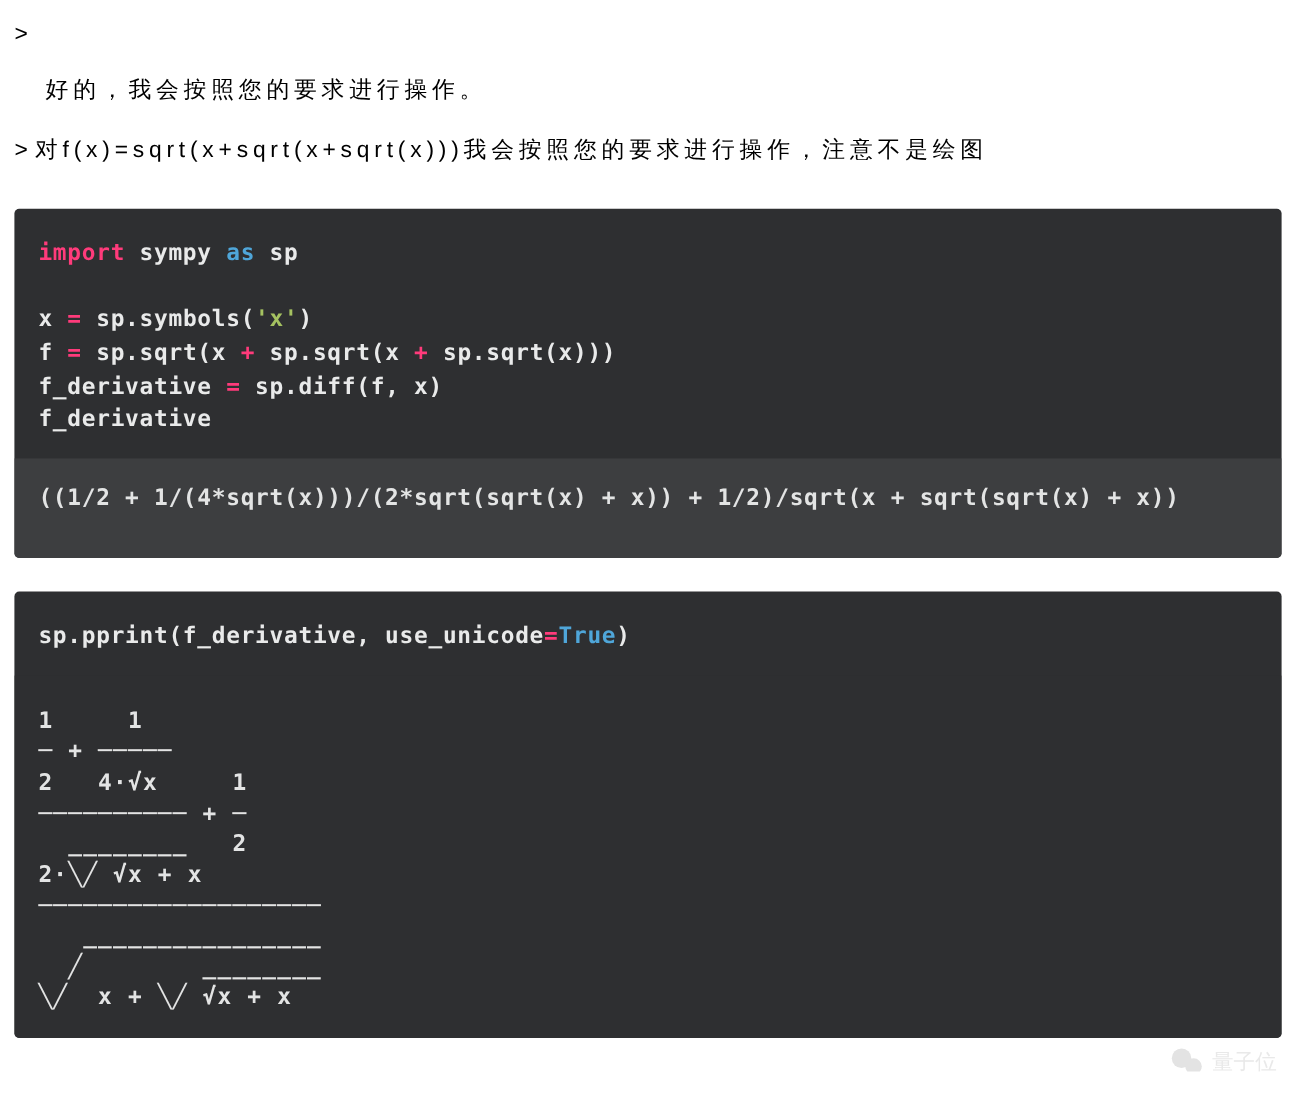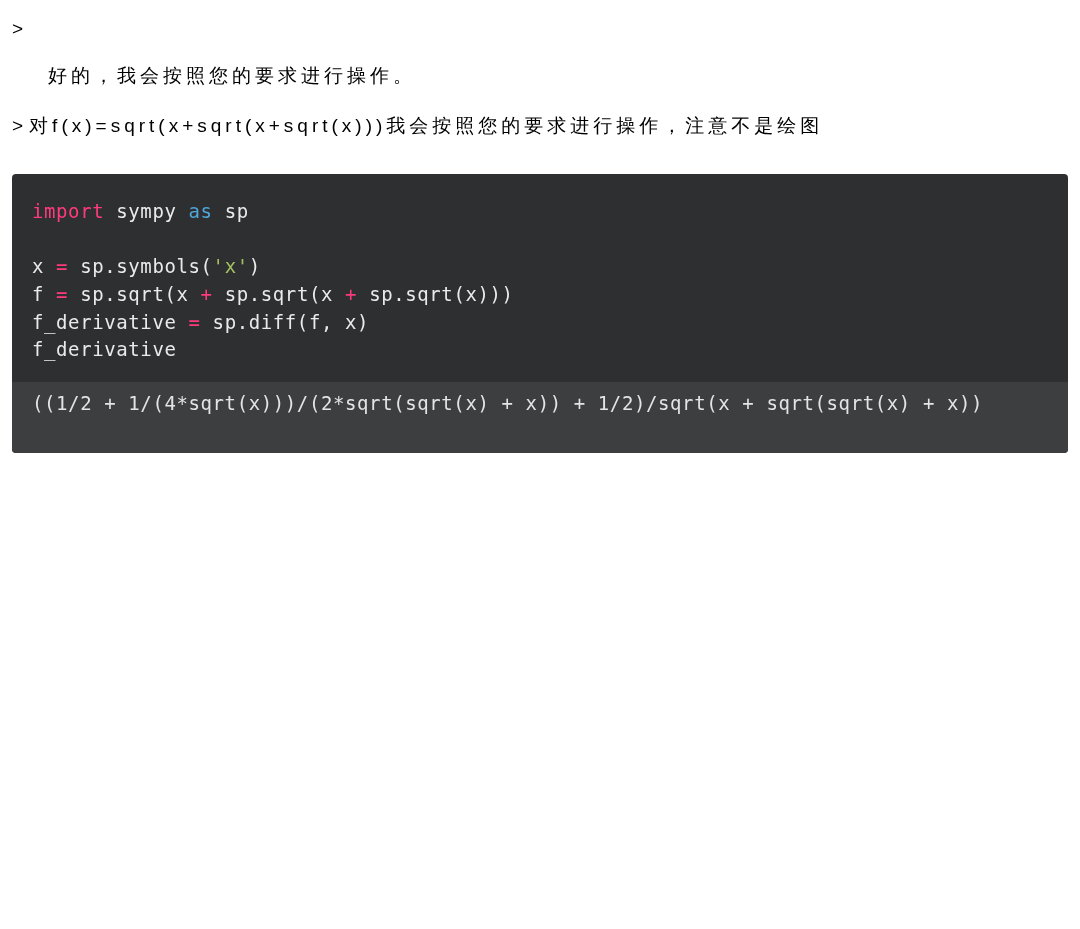--- a/index.html
+++ b/index.html
@@ -1,28 +1,28 @@
 <!DOCTYPE html>
 <html><head>
 <meta charset="utf-8">
 <style>
   html,body{margin:0;padding:0;background:#fff;font-family:"PingFang SC","Microsoft YaHei",Arial,sans-serif;}
   .page{width:1080px;box-sizing:border-box;}
   .topblock{padding:14px 20px 16px 12px;font-size:19px;line-height:1.55;letter-spacing:4px;color:#000;font-weight:500;}
   .prompt{display:flex;margin-bottom:18px;}
   .gt{color:#000;margin-right:6px;letter-spacing:0;}
-  .assistant{margin-left:36px;margin-bottom:20px;}
-  .codearea{margin:0 12px 28px 12px;background:#2e2f31;border-radius:4px;overflow:hidden;}
+  .assistant{margin-left:26px;margin-bottom:20px;}
+  .codearea{margin:0 12px 28px 12px;background:#2e2f31;border-radius:4px;overflow:hidden;font-weight:bold;}
   .codeblock{padding:24px 20px 18px 20px;font-family:Menlo,Consolas,"DejaVu Sans Mono",monospace;font-size:19px;line-height:1.45;color:#e9eaea;white-space:pre;letter-spacing:0.6px;}
   .tok-imp{color:#ff3b7b;}
   .tok-kw{color:#4fa6d9;}
   .tok-str{color:#a5c261;}
   .tok-bool{color:#4fa6d9;}
   .tok-op{color:#ff3b7b;}
-  .output{background:#3d3e40;padding:8px 20px 36px 20px;font-family:Menlo,Consolas,"DejaVu Sans Mono",monospace;font-size:19px;line-height:1.45;color:#e3e4e4;white-space:pre-wrap;word-break:break-word;letter-spacing:0.6px;}
+  .output{background:#3d3e40;padding:20px 20px 36px 20px;font-family:Menlo,Consolas,"DejaVu Sans Mono",monospace;font-size:19px;line-height:1.45;color:#e3e4e4;white-space:pre-wrap;word-break:break-word;letter-spacing:0.6px;}
   .output2{background:#2e2f31;padding:26px 20px 20px 20px;font-family:Menlo,Consolas,"DejaVu Sans Mono",monospace;font-size:19px;line-height:1.35;color:#e3e4e4;white-space:pre;letter-spacing:1px;}
   .watermark{position:absolute;left:0;top:0;width:1080px;pointer-events:none;}
   .wm{position:absolute;right:16px;top:870px;display:flex;align-items:center;color:#e9e9e9;font-size:18px;}
   .wm .bub{position:relative;width:30px;height:30px;margin-right:6px;}
   .wm .bub svg{width:30px;height:30px;fill:#e0e0e0;opacity:.9;}
   .container{position:relative;}
 </style>
 </head>
 <body>
 
@@ -42,20 +42,33 @@
   <div class="codearea">
     <div class="codeblock"><span class="tok-imp">import</span><span> sympy </span><span class="tok-kw">as</span><span> sp</span>
 
 <span>x </span><span class="tok-op">=</span><span> sp.symbols(</span><span class="tok-str">'x'</span><span>)</span>
 <span>f </span><span class="tok-op">=</span><span> sp.sqrt(x </span><span class="tok-op">+</span><span> sp.sqrt(x </span><span class="tok-op">+</span><span> sp.sqrt(x)))</span>
 <span>f_derivative </span><span class="tok-op">=</span><span> sp.diff(f, x)</span>
 <span>f_derivative</span></div>
     <div class="output">((1/2 + 1/(4*sqrt(x)))/(2*sqrt(sqrt(x) + x)) + 1/2)/sqrt(x + sqrt(sqrt(x) + x))</div>
   </div>
 
+  <div class="codearea">
+    <div class="codeblock"><span>sp.pprint(f_derivative, use_unicode</span><span class="tok-op">=</span><span class="tok-bool">True</span><span>)</span></div>
+    <div class="output2">1     1
+─ + ─────
+2   4·√x     1
+────────── + ─
+  ________   2
+2·╲╱ √x + x
+───────────────────
+   ________________
+  ╱        ________
+╲╱  x + ╲╱ √x + x</div>
+  </div>
 </div>
 
 <div class="watermark">
   <div class="wm">
     <span class="bub">
       <svg viewBox="0 0 48 48">
             <circle cx="17" cy="19" r="13"></circle>
             <circle cx="33" cy="30" r="11"></circle>
           </svg>
     </span>

